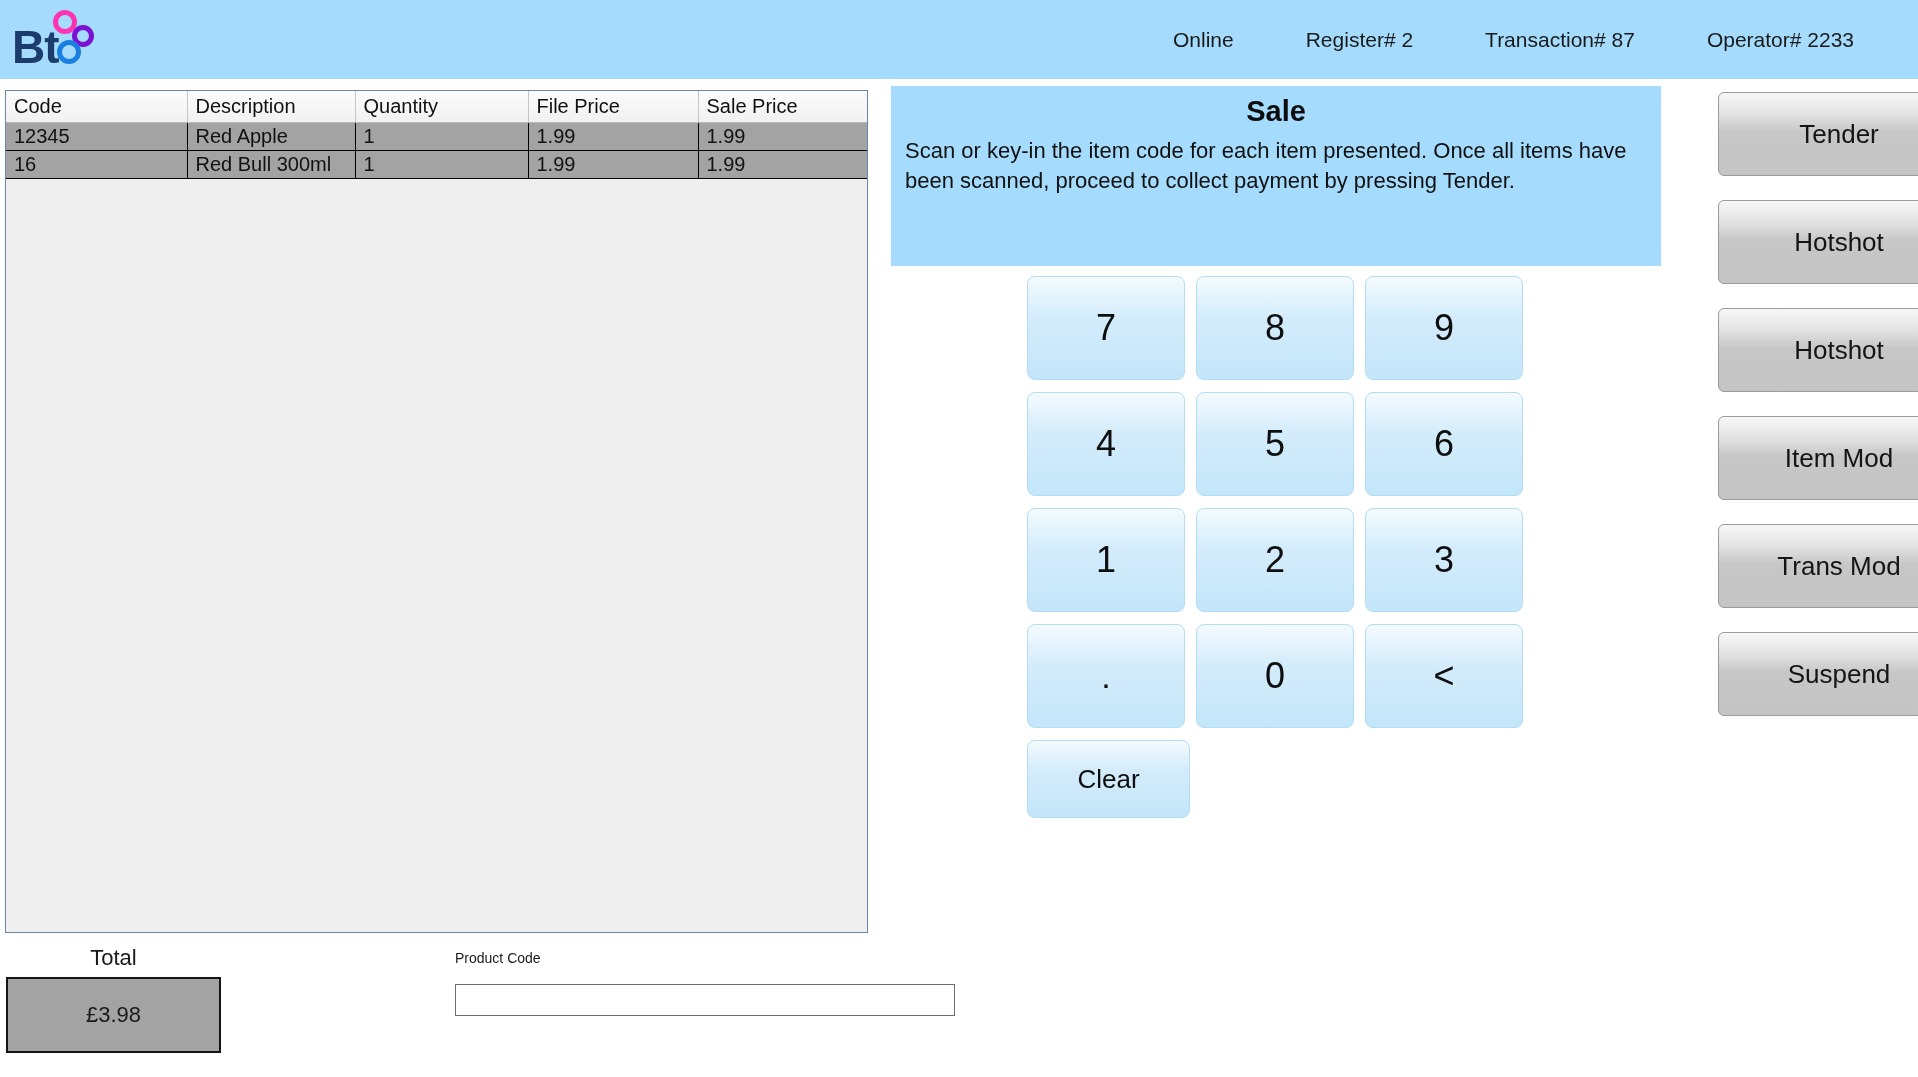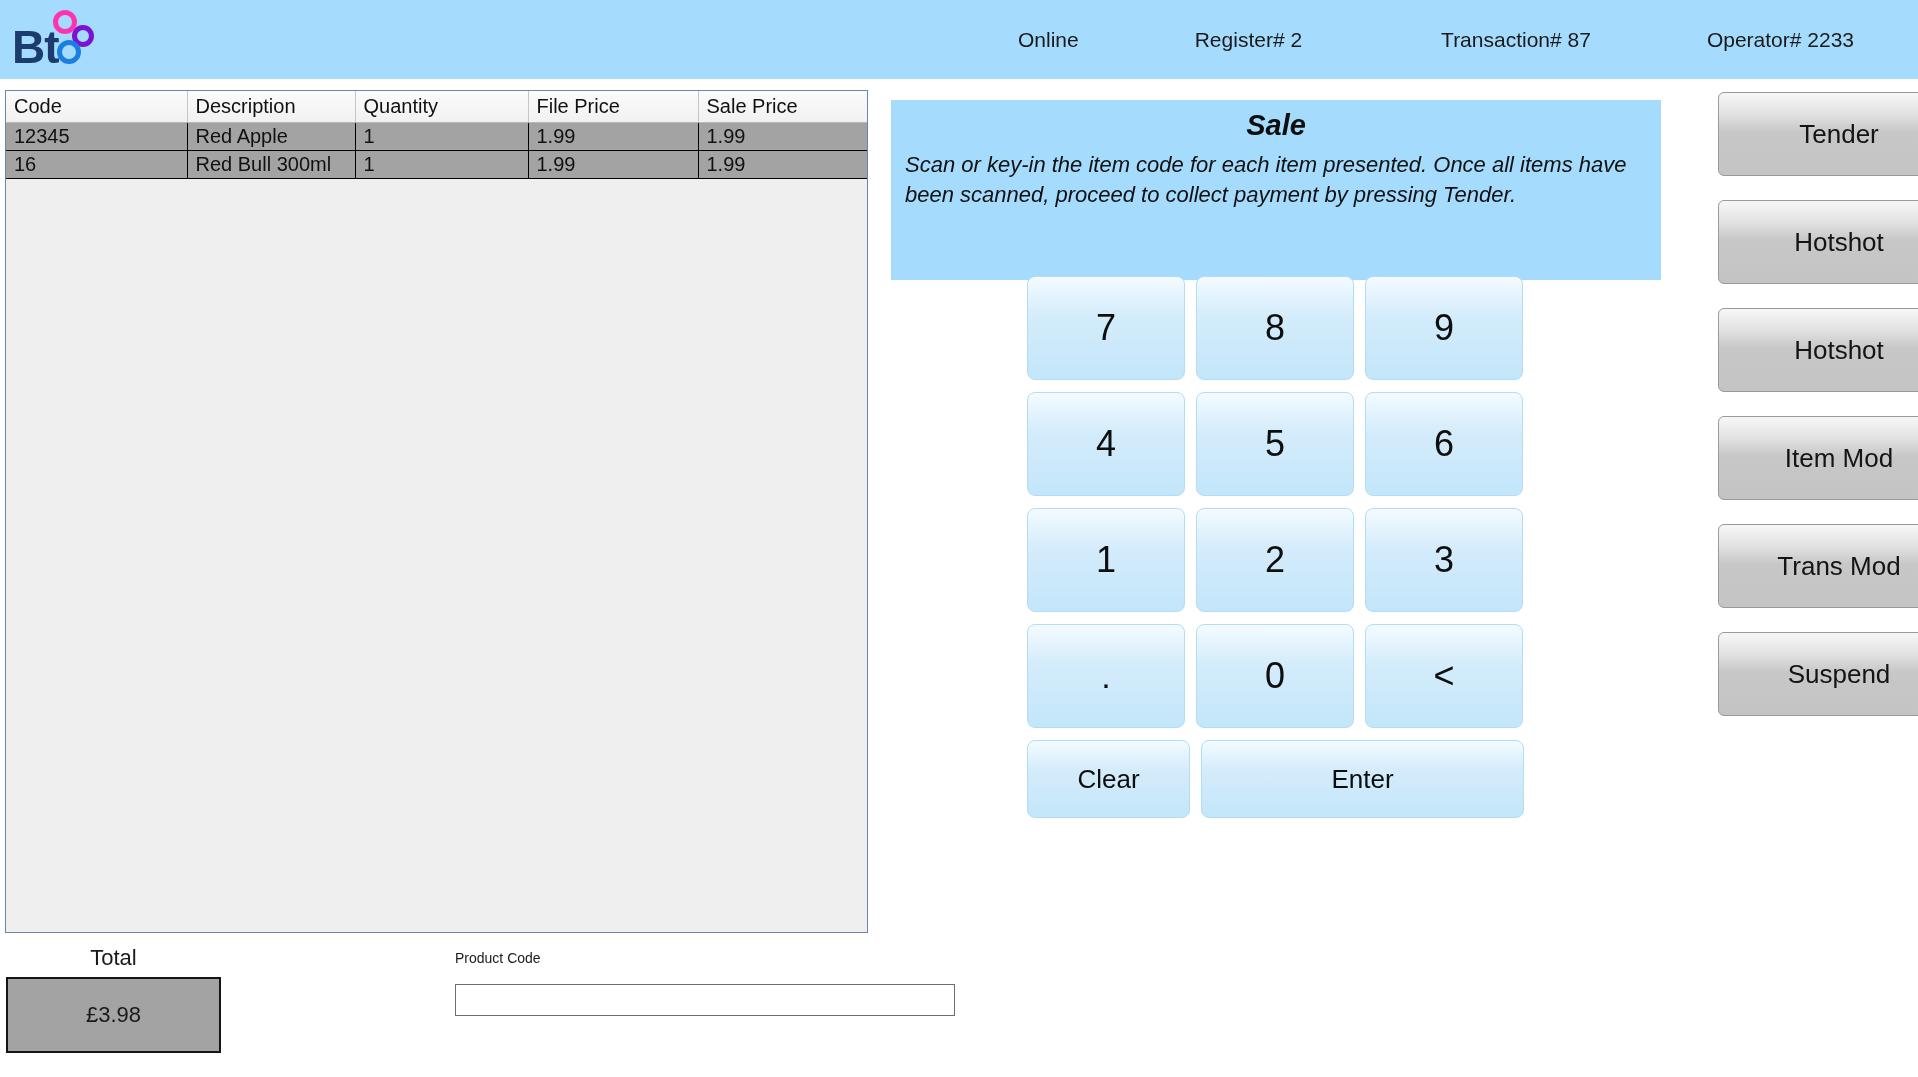--- a/index.html
+++ b/index.html
@@ -58,30 +58,29 @@
     left: 47px; top: 34px;
     width: 24px; height: 24px;
     border: 5px solid #1a7fe0;
   }
   .status-area {
     position: absolute;
     right: 0; top: 0;
     height: 79px;
     display: flex;
     align-items: center;
-    gap: 44px;
   }
   .status-item {
     font-size: 21px;
     color: #1a1a1a;
     white-space: nowrap;
   }
   .st-online   { margin-right: 72px; }
   .st-register { margin-right: 72px; }
-  .st-trans    { margin-right: 72px; margin-left: 23px; }
+  .st-trans    { margin-right: 72px; }
   .st-operator { margin-right: 64px; }
 
   
   .list-panel {
     position: absolute;
     left: 5px; top: 90px;
     width: 863px;
     height: 843px;
     background: #efefef;
     border: 1px solid #6a87a8;
@@ -166,27 +165,26 @@
     font-family: "Liberation Sans", sans-serif;
     font-size: 19px;
     padding: 0 6px;
     color: #111;
     outline: none;
   }
 
   
   .sale-panel {
     position: absolute;
-    left: 891px; top: 100px;
+    left: 891px; top: 86px;
     width: 770px;
     height: 180px;
     background: #a5dbfd;
     box-sizing: border-box;
     padding: 10px 14px 0 14px;
-    font-style: italic;
   }
   .sale-title {
     text-align: center;
     font-size: 29px;
     font-weight: bold;
     color: #0d0d0d;
     margin: 0 0 8px 0;
     line-height: 1.1;
   }
   .sale-body {
@@ -328,21 +326,20 @@
     <div class="key">2</div>
     <div class="key">3</div>
   </div>
   <div class="keypad-row">
     <div class="key key-dot">.</div>
     <div class="key">0</div>
     <div class="key">&lt;</div>
   </div>
   <div class="keypad-row">
     <div class="key key-clear">Clear</div>
-    <div class="key key-enter">Enter</div>
   </div>
 </div>
 
 <div class="side-buttons">
   <div class="side-btn">Tender</div>
   <div class="side-btn">Hotshot</div>
   <div class="side-btn">Hotshot</div>
   <div class="side-btn">Item Mod</div>
   <div class="side-btn">Trans Mod</div>
   <div class="side-btn">Suspend</div>

